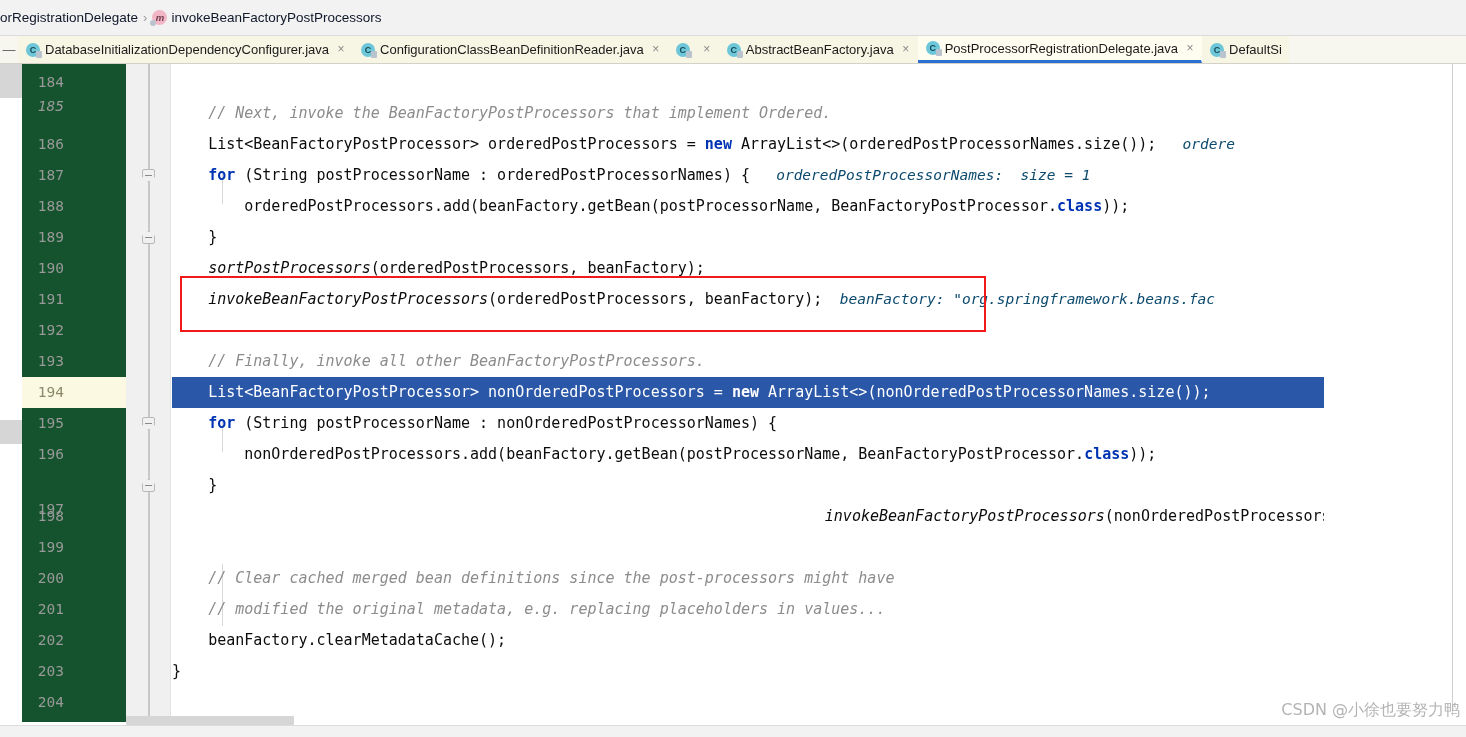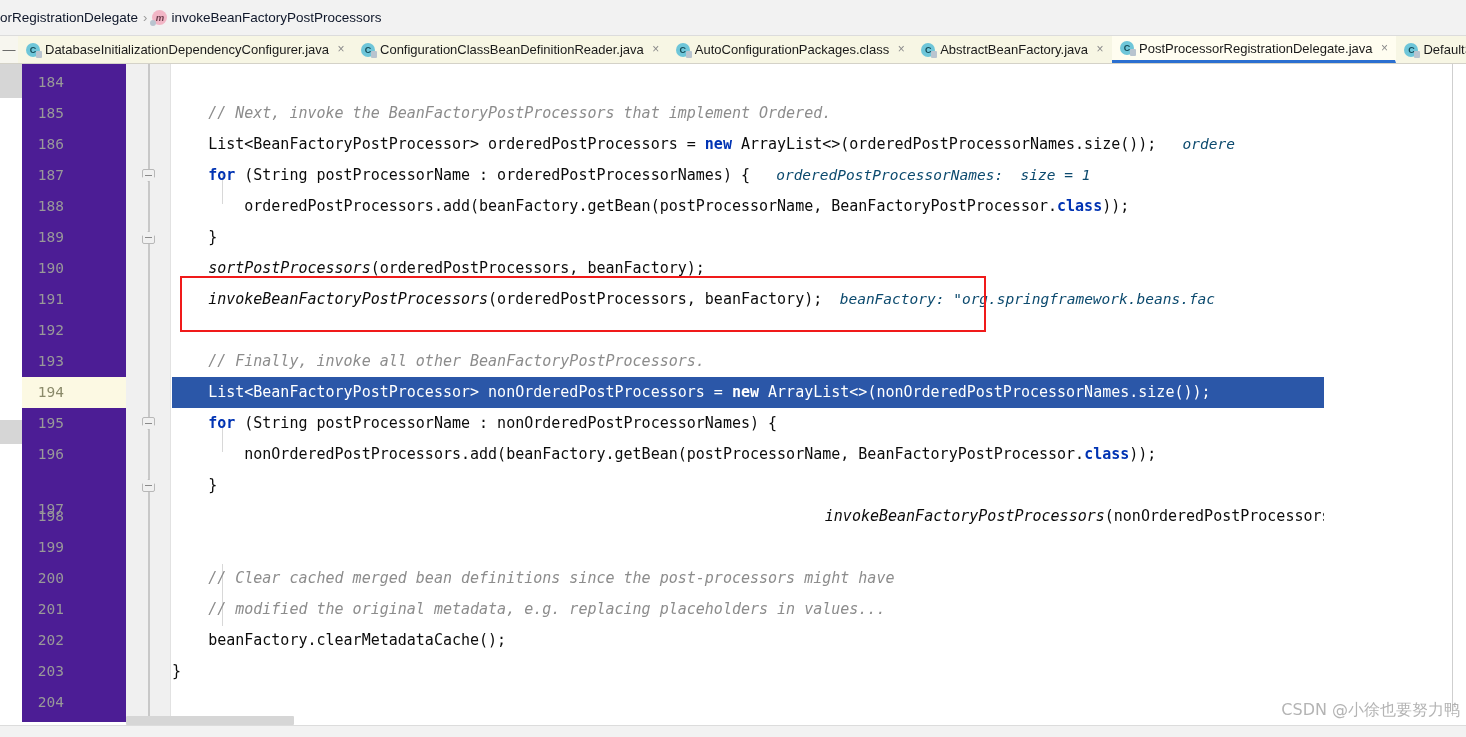--- a/index.html
+++ b/index.html
@@ -156,21 +156,21 @@
     left: 0;
     width: 22px;
     background: #d6d6d6;
   }
 
   
   .gutter {
     position: absolute;
     left: 22px; top: 0;
     width: 104px; height: 658px;
-    background: #4c1d95;
+    background: #14532d;
   }
   .gutter-line {
     position: absolute;
     left: 0;
     width: 104px;
     height: 31px;
     font-family: "DejaVu Sans Mono", "Liberation Mono", monospace;
     font-size: 14.5px;
     color: #999999;
     text-align: right;
@@ -322,21 +322,20 @@
           <span class="tab-label">DatabaseInitializationDependencyConfigurer.java</span>
           <span class="tab-close">×</span>
         </div>
         <div class="tab">
           <span class="icon-class">C</span>
           <span class="tab-label">ConfigurationClassBeanDefinitionReader.java</span>
           <span class="tab-close">×</span>
         </div>
         <div class="tab">
           <span class="icon-class">C</span>
-          <span class="tab-label">AutoConfigurationPackages.class</span>
           <span class="tab-close">×</span>
         </div>
         <div class="tab">
           <span class="icon-class">C</span>
           <span class="tab-label">AbstractBeanFactory.java</span>
           <span class="tab-close">×</span>
         </div>
         <div class="tab active">
           <span class="icon-class">C</span>
           <span class="tab-label">PostProcessorRegistrationDelegate.java</span>
@@ -351,21 +350,21 @@
 
   <div class="editor">
 
     <div class="vscroll">
       <div class="vscroll-mark" style="top:0px;height:34px;"></div>
       <div class="vscroll-mark" style="top:356px;height:24px;"></div>
     </div>
 
     <div class="gutter" id="gutter-host">
         <div class="gutter-line" style="top: 3px;">184</div>
-        <div class="gutter-line" style="top: 34px;">185</div>
+        <div class="gutter-line" style="top: 27px; font-style: italic;">185</div>
         <div class="gutter-line" style="top: 65px;">186</div>
         <div class="gutter-line" style="top: 96px;">187</div>
         <div class="gutter-line" style="top: 127px;">188</div>
         <div class="gutter-line" style="top: 158px;">189</div>
         <div class="gutter-line" style="top: 189px;">190</div>
         <div class="gutter-line" style="top: 220px;">191</div>
         <div class="gutter-line" style="top: 251px;">192</div>
         <div class="gutter-line" style="top: 282px;">193</div>
         <div class="gutter-line current" style="top: 313px;">194</div>
         <div class="gutter-line" style="top: 344px;">195</div>

